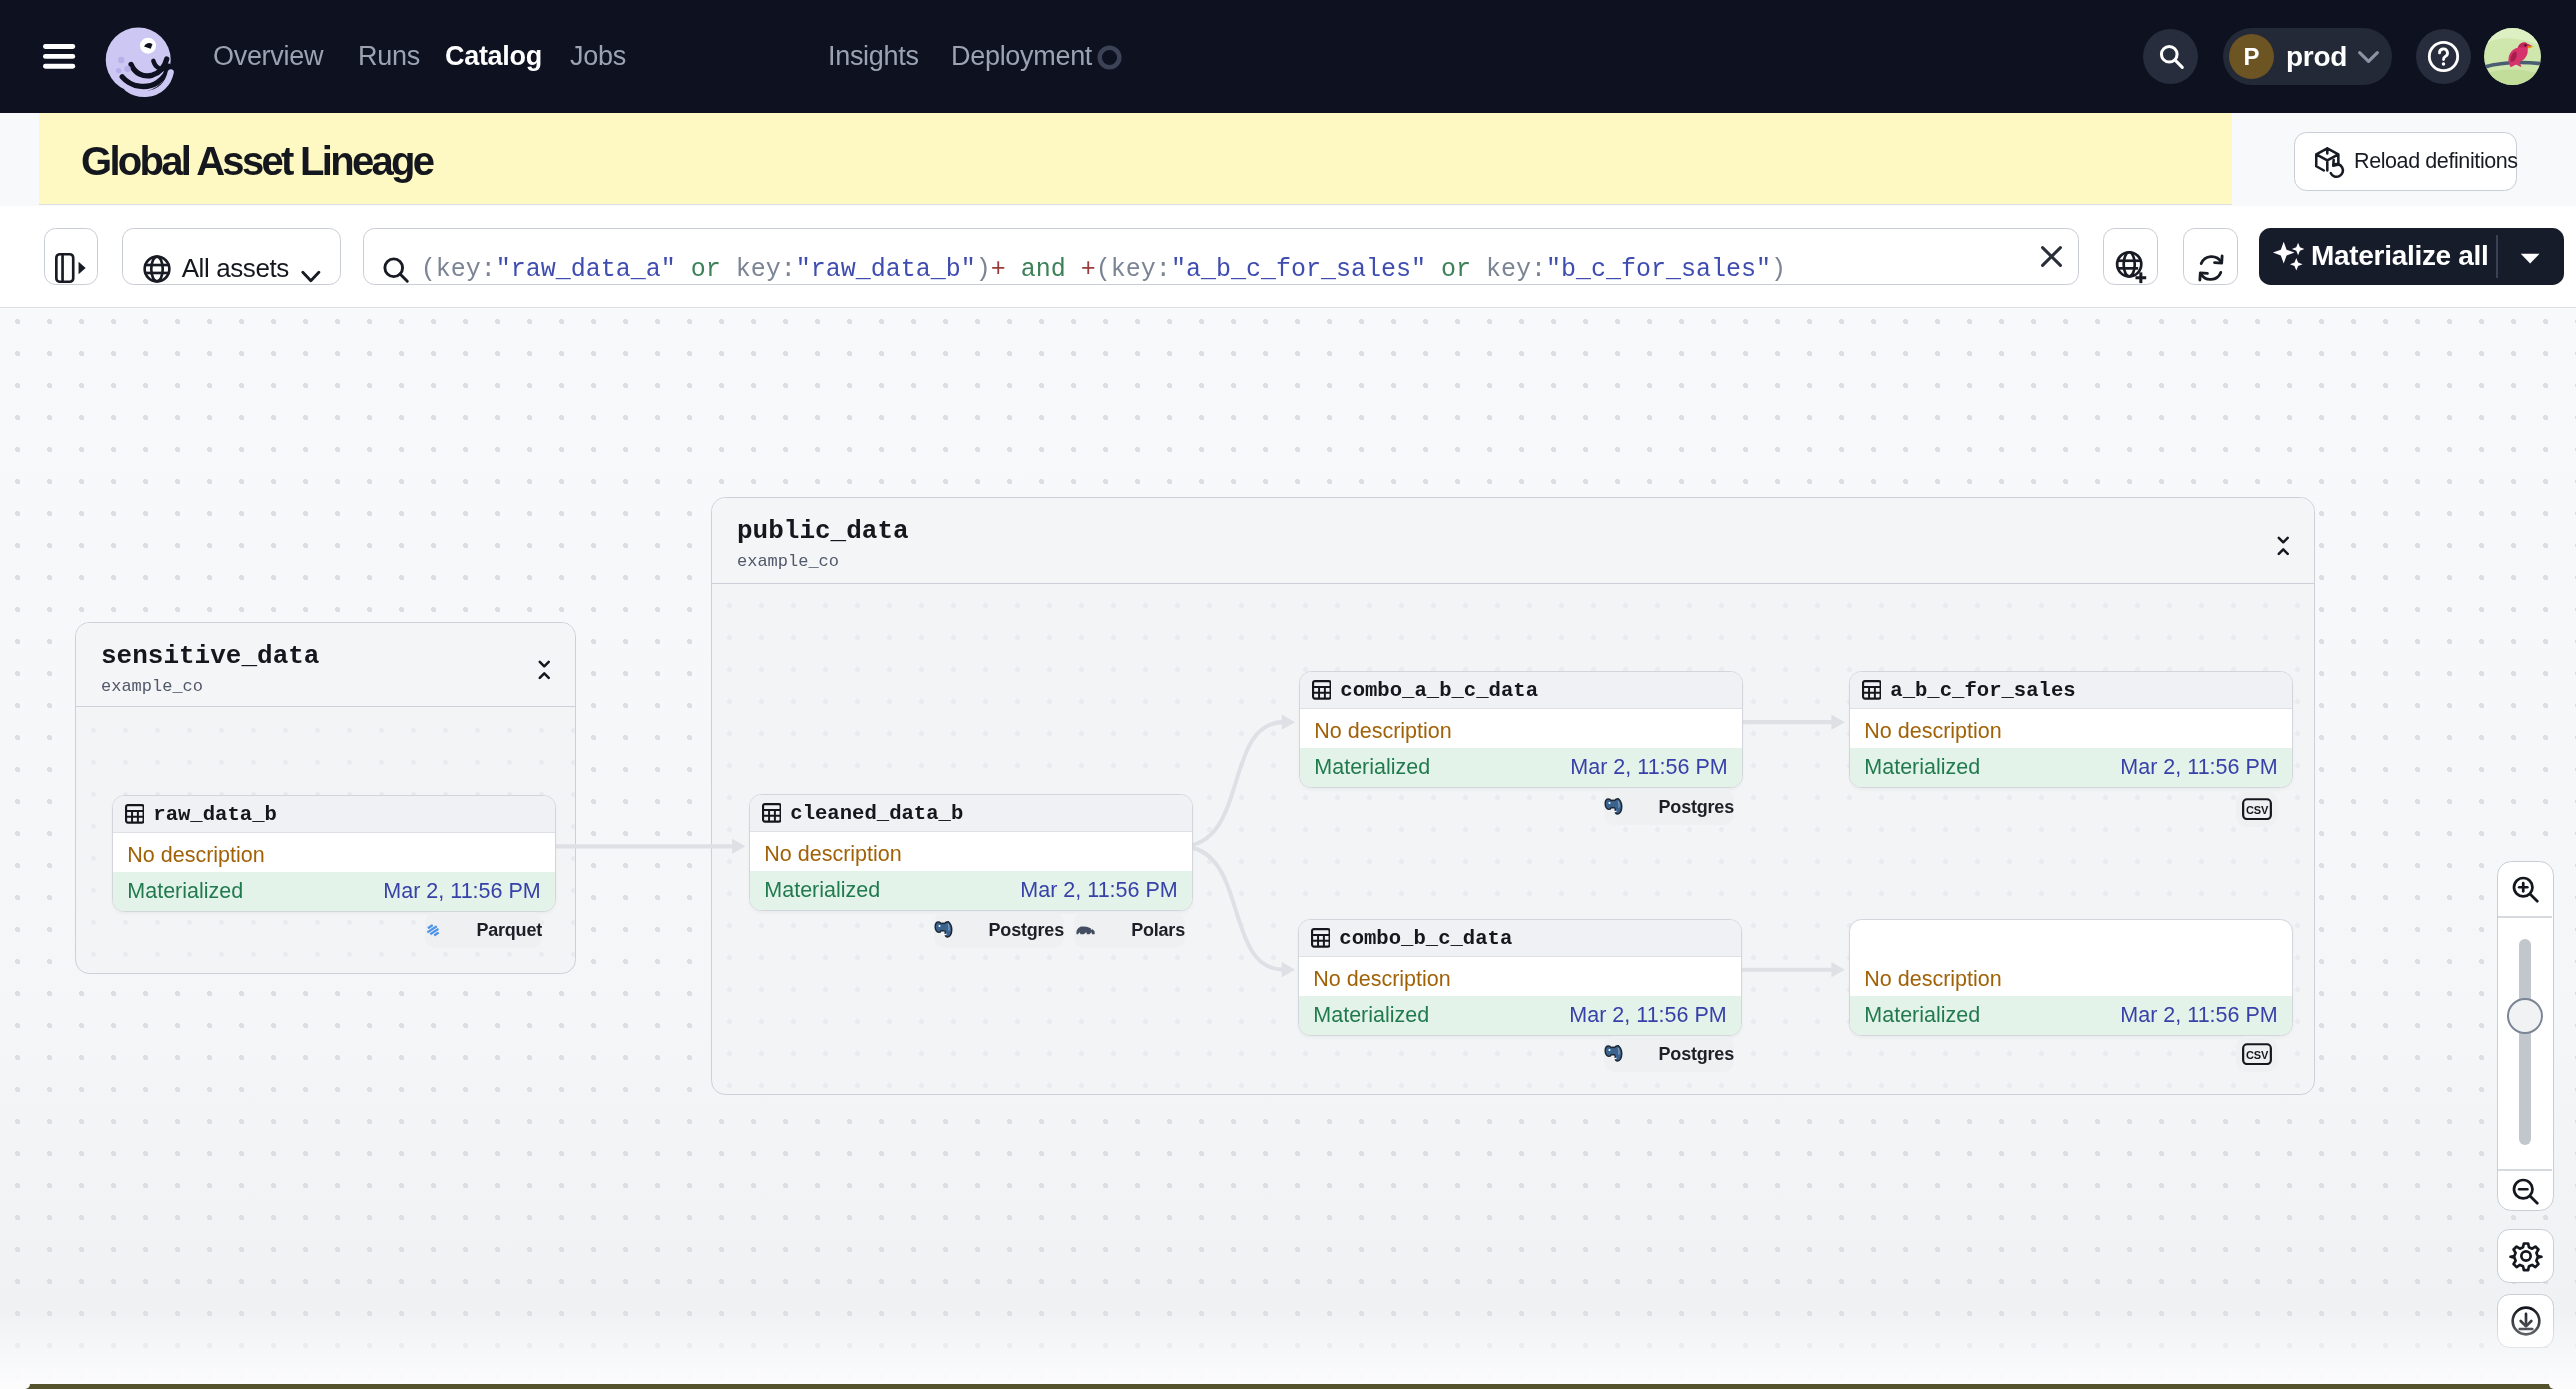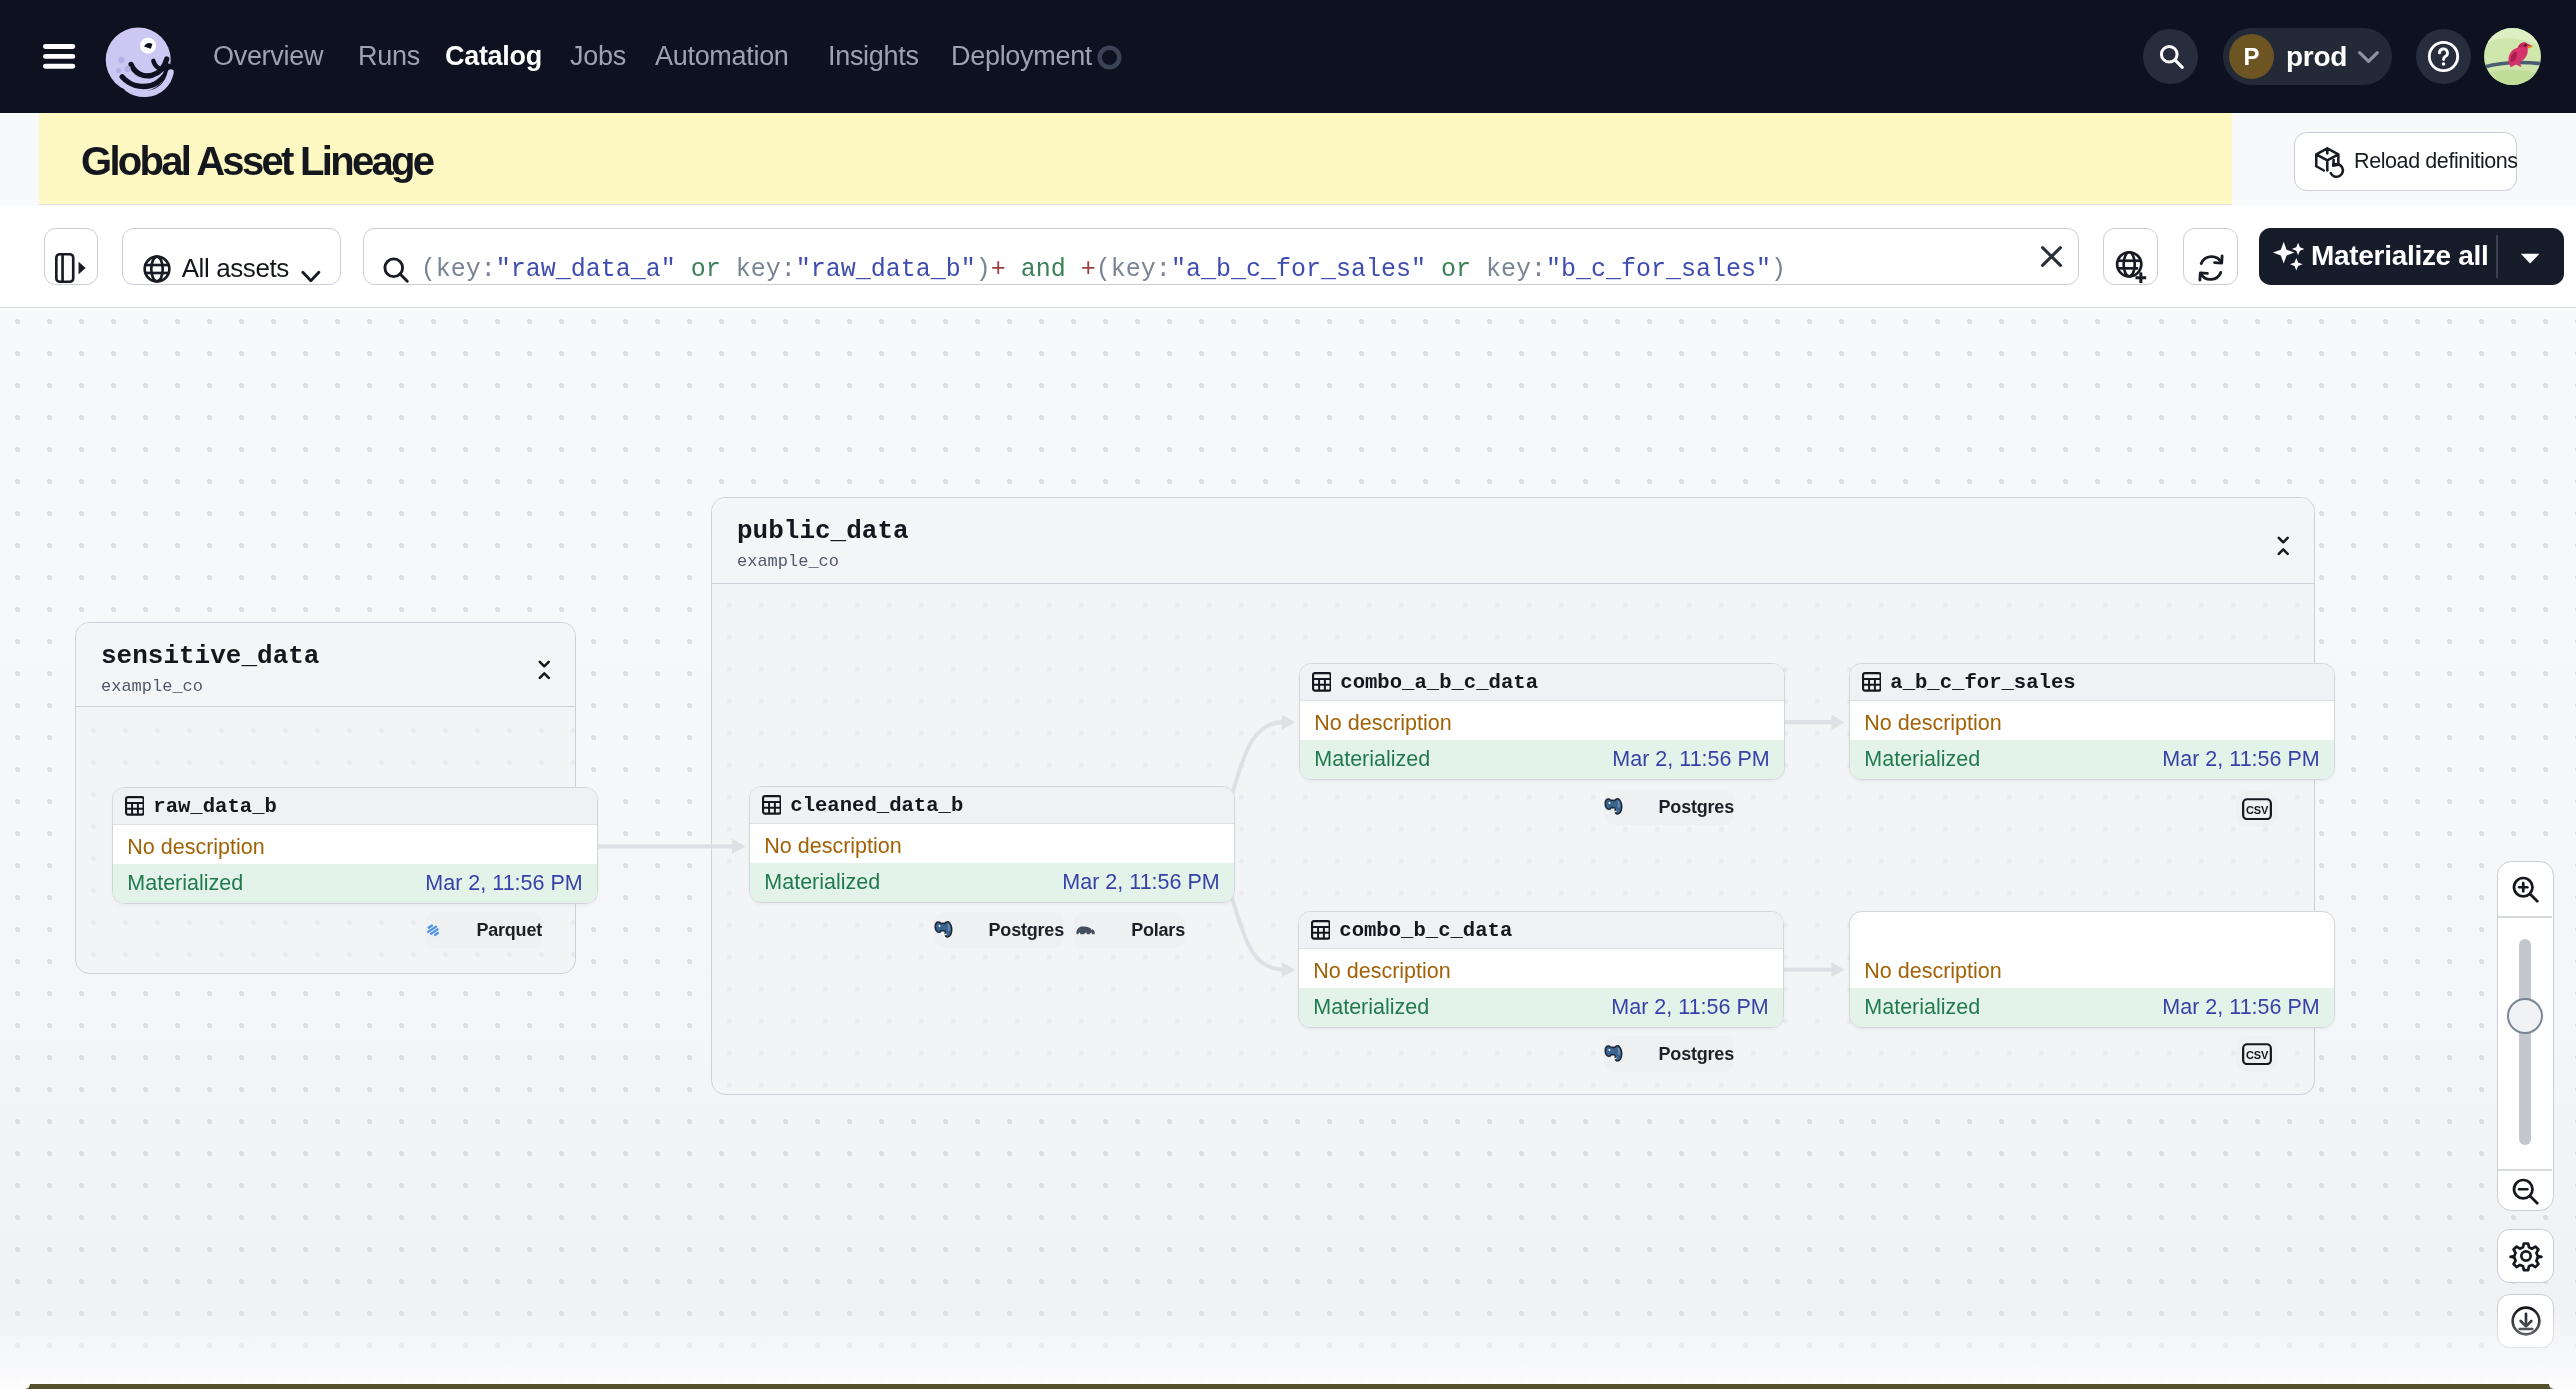--- a/index.html
+++ b/index.html
@@ -36,21 +36,21 @@
     background:
       radial-gradient(circle 2.5px at 2.5px 2.5px, #e9ebee 99%, transparent 101%) repeat,
       linear-gradient(#f3f4f6,#f3f4f6);
     background-size:32px 32px, 100% 100%;
     background-position:15px 9px, 0 0;
   }
   .ghead { position:absolute; left:0; top:0; right:0; background:#f4f5f7; border-bottom:1.8px solid #ccd0d8;text-decoration:underline; }
   .gtitle { position:absolute; left:25px; top:18px; font-family:"Liberation Mono", monospace; font-weight:bold; font-size:26px; color:#14171d; }
   .gsub { position:absolute; left:25px; top:54px; font-family:"Liberation Mono", monospace; font-size:17px; color:#50586a; }
 
-  .node { position:absolute; width:486px; height:117px; background:#ffffff; border:1.8px solid #d2d5dc; border-radius:12.5px; overflow:hidden; box-shadow:0 1.8px 3.6px rgba(0,0,0,0.04); }
+  .node { position:absolute; width:444px; height:117px; background:#ffffff; border:1.8px solid #d2d5dc; border-radius:12.5px; overflow:hidden; box-shadow:0 1.8px 3.6px rgba(0,0,0,0.04);margin-top:8px; }
   .nhead { position:absolute; left:0; top:0; right:0; height:37px; background:#f0f1f4; border-bottom:1.8px solid #dde0e4; display:flex; align-items:center; }
   .ntitle { font-family:"Liberation Mono", monospace; font-weight:bold; font-size:20.6px; color:#14171d; margin-left:9px; }
   .nbody { position:absolute; left:14.3px; top:47px; font-size:21.5px; color:#a16207; }
   .nfoot { position:absolute; left:0; right:0; bottom:0; height:39px; background:#e4f3ea; display:flex; align-items:center; }
   .nfoot .mat { font-size:21.5px; color:#217a4e; margin-left:14.3px; }
   .nfoot .date { font-size:21.5px; color:#3741a8; margin-left:auto; margin-right:14.3px; }
 
   .chip { position:absolute; height:36px; background:#eef0f2; border-radius:10.7px; display:flex; align-items:center; justify-content:center; font-size:18px; font-weight:bold; color:#1c2026; letter-spacing:-0.2px;gap:28px; }
 
   
@@ -77,21 +77,20 @@
       <circle cx="49" cy="21" r="9" fill="#ffffff"></circle>
       <path d="M44.5 22 a6 6 0 0 1 9.5 -2.5 l-2 5 z" fill="#0d1120"></path>
       <circle cx="19" cy="37" r="3.6" fill="#b7afe9"></circle>
       <circle cx="26" cy="47" r="3.6" fill="#b7afe9"></circle>
       <circle cx="16" cy="49" r="3" fill="#b7afe9"></circle>
     </svg>
     <div class="navlink" style="left:213px">Overview</div>
     <div class="navlink" style="left:358px">Runs</div>
     <div class="navlink active" style="left:445px">Catalog</div>
     <div class="navlink" style="left:570px">Jobs</div>
-    <div class="navlink" style="left:655px">Automation</div>
     <div class="navlink" style="left:828px">Insights</div>
     <div class="navlink" style="left:951px">Deployment</div>
     <svg class="abs" style="left:1097px;top:45px" width="25" height="25" viewBox="0 0 28 28">
       <circle cx="14" cy="14" r="11" stroke="#3c4356" stroke-width="5" fill="none"></circle>
     </svg>
     <div class="abs" style="left:2143px;top:29px;width:55px;height:55px;border-radius:50%;background:#272d3c"></div>
     <svg class="abs" style="left:2158px;top:43px" width="27" height="27" viewBox="0 0 30 30">
       <circle cx="12.5" cy="12.5" r="8.7" stroke="#fff" stroke-width="3.4" fill="none"></circle>
       <line x1="19" y1="19" x2="27" y2="27" stroke="#fff" stroke-width="3.4" stroke-linecap="round"></line>
     </svg>

